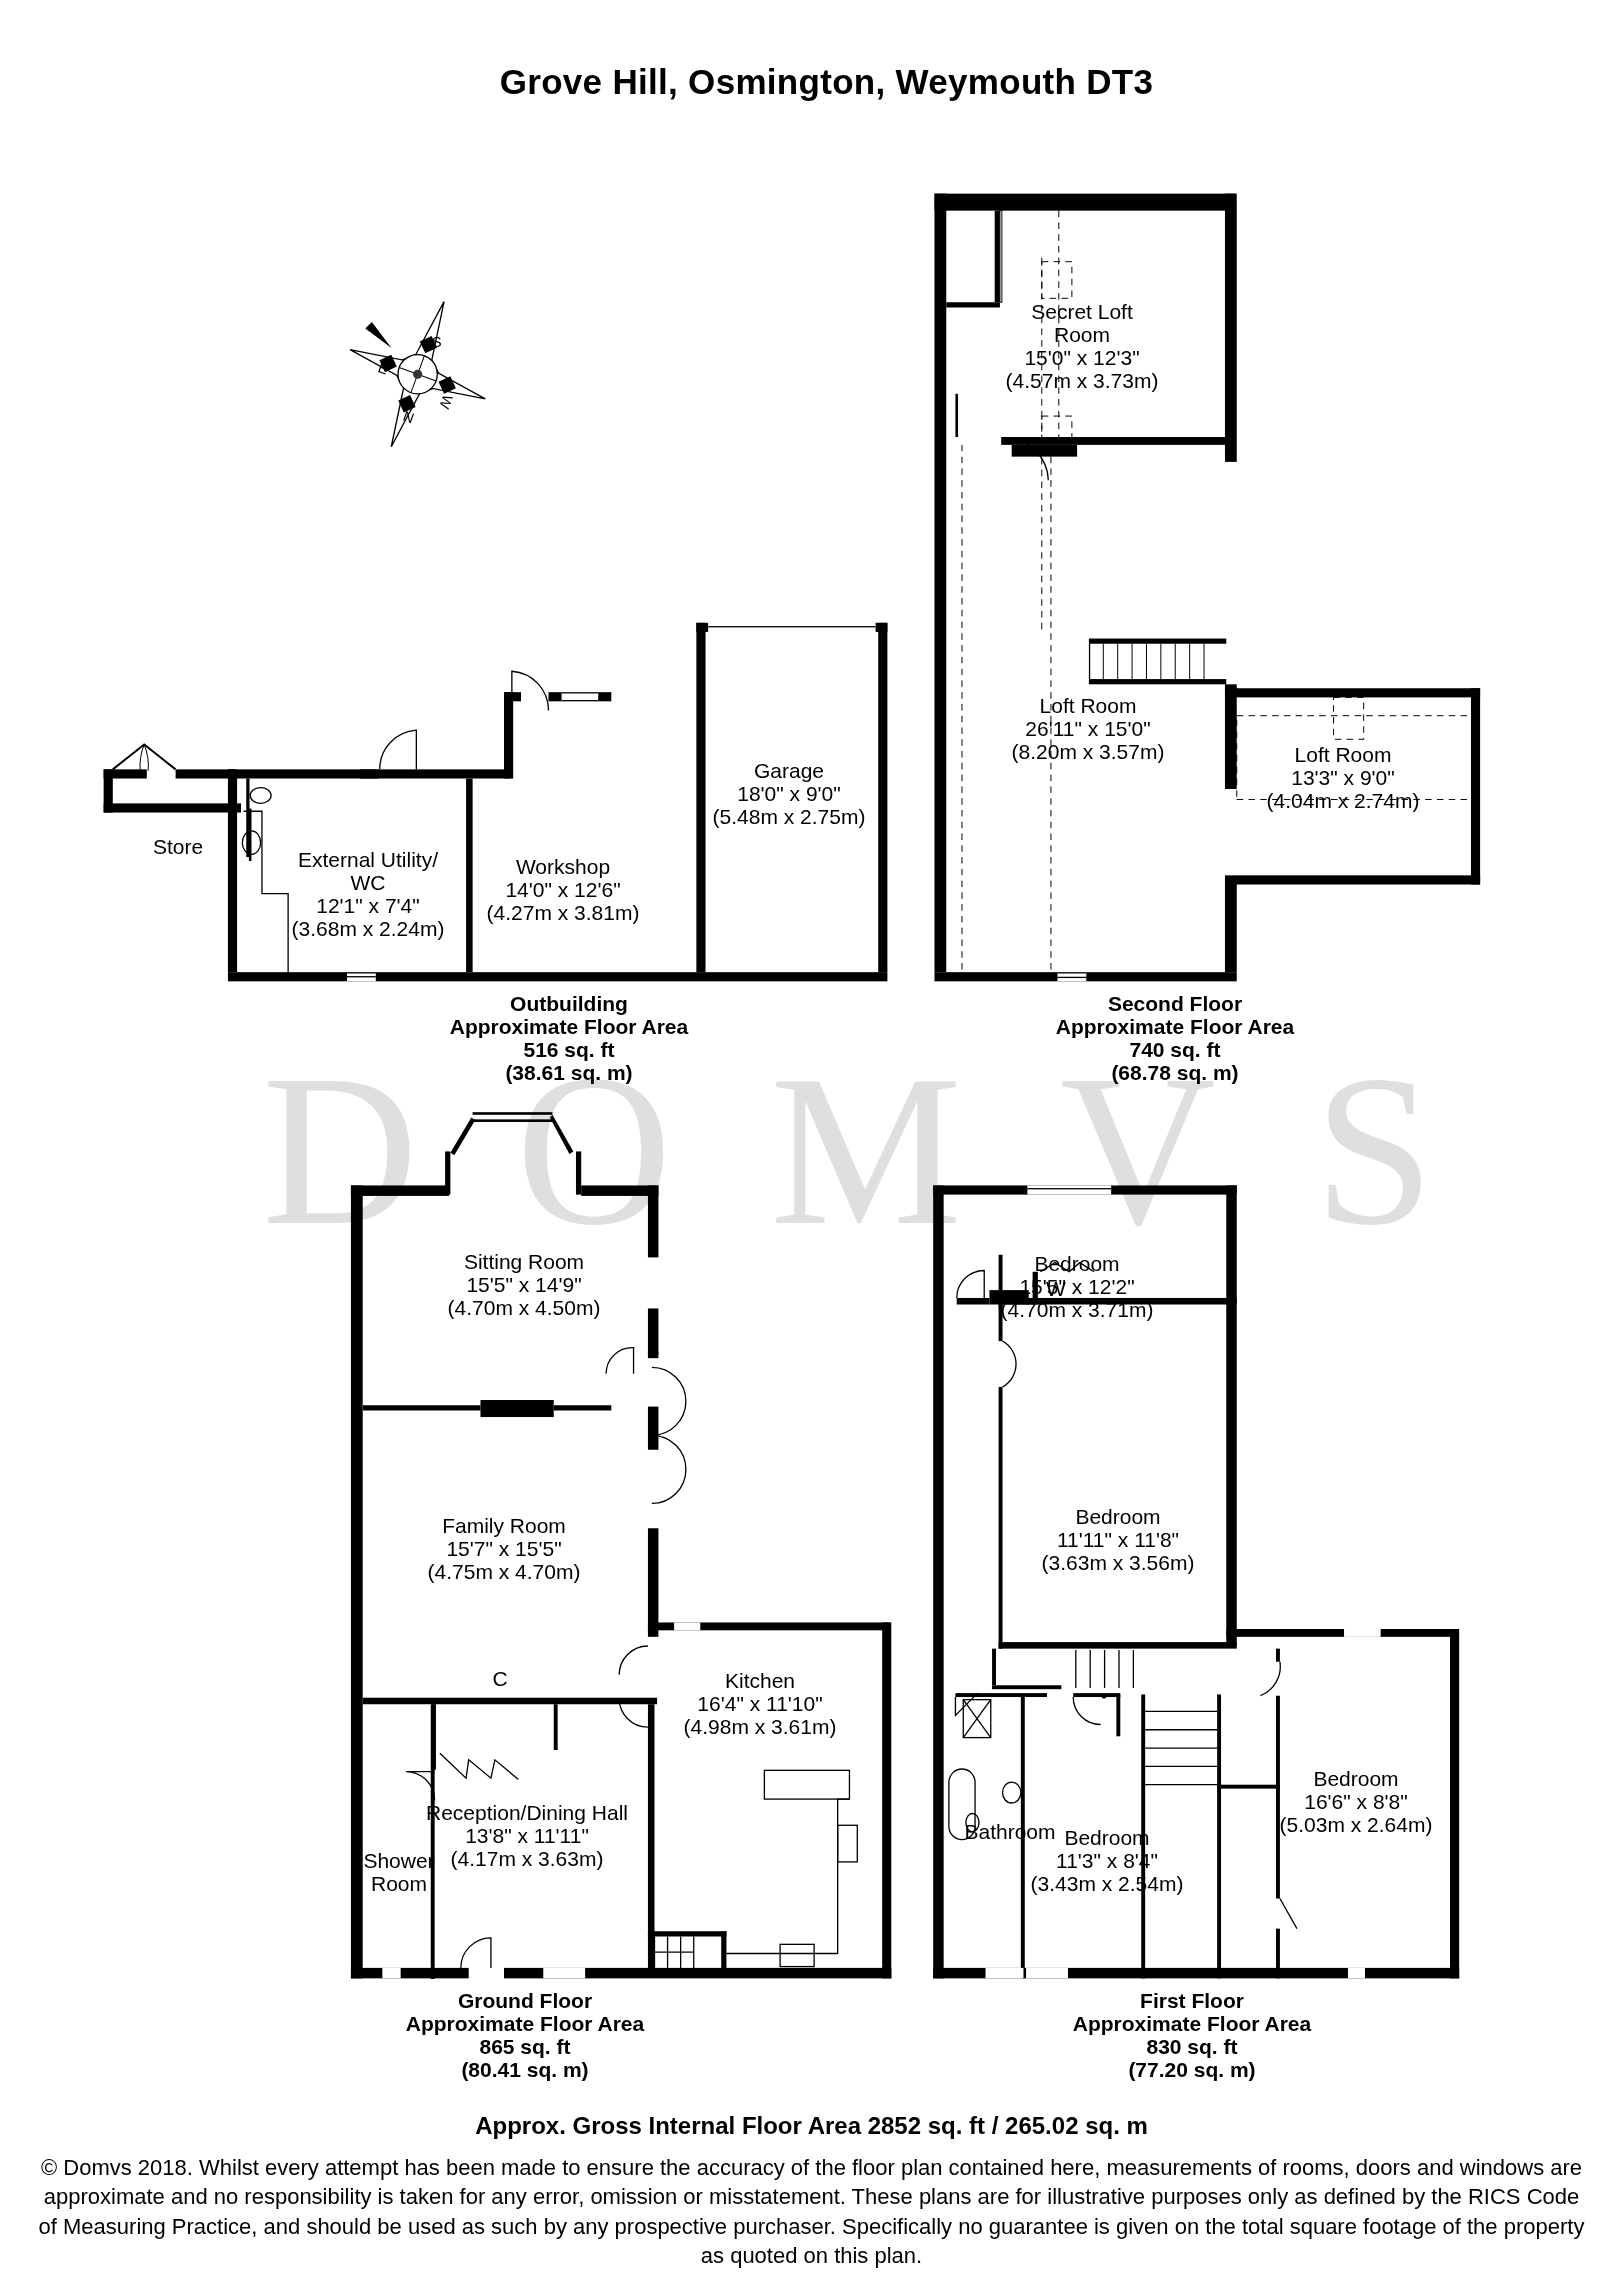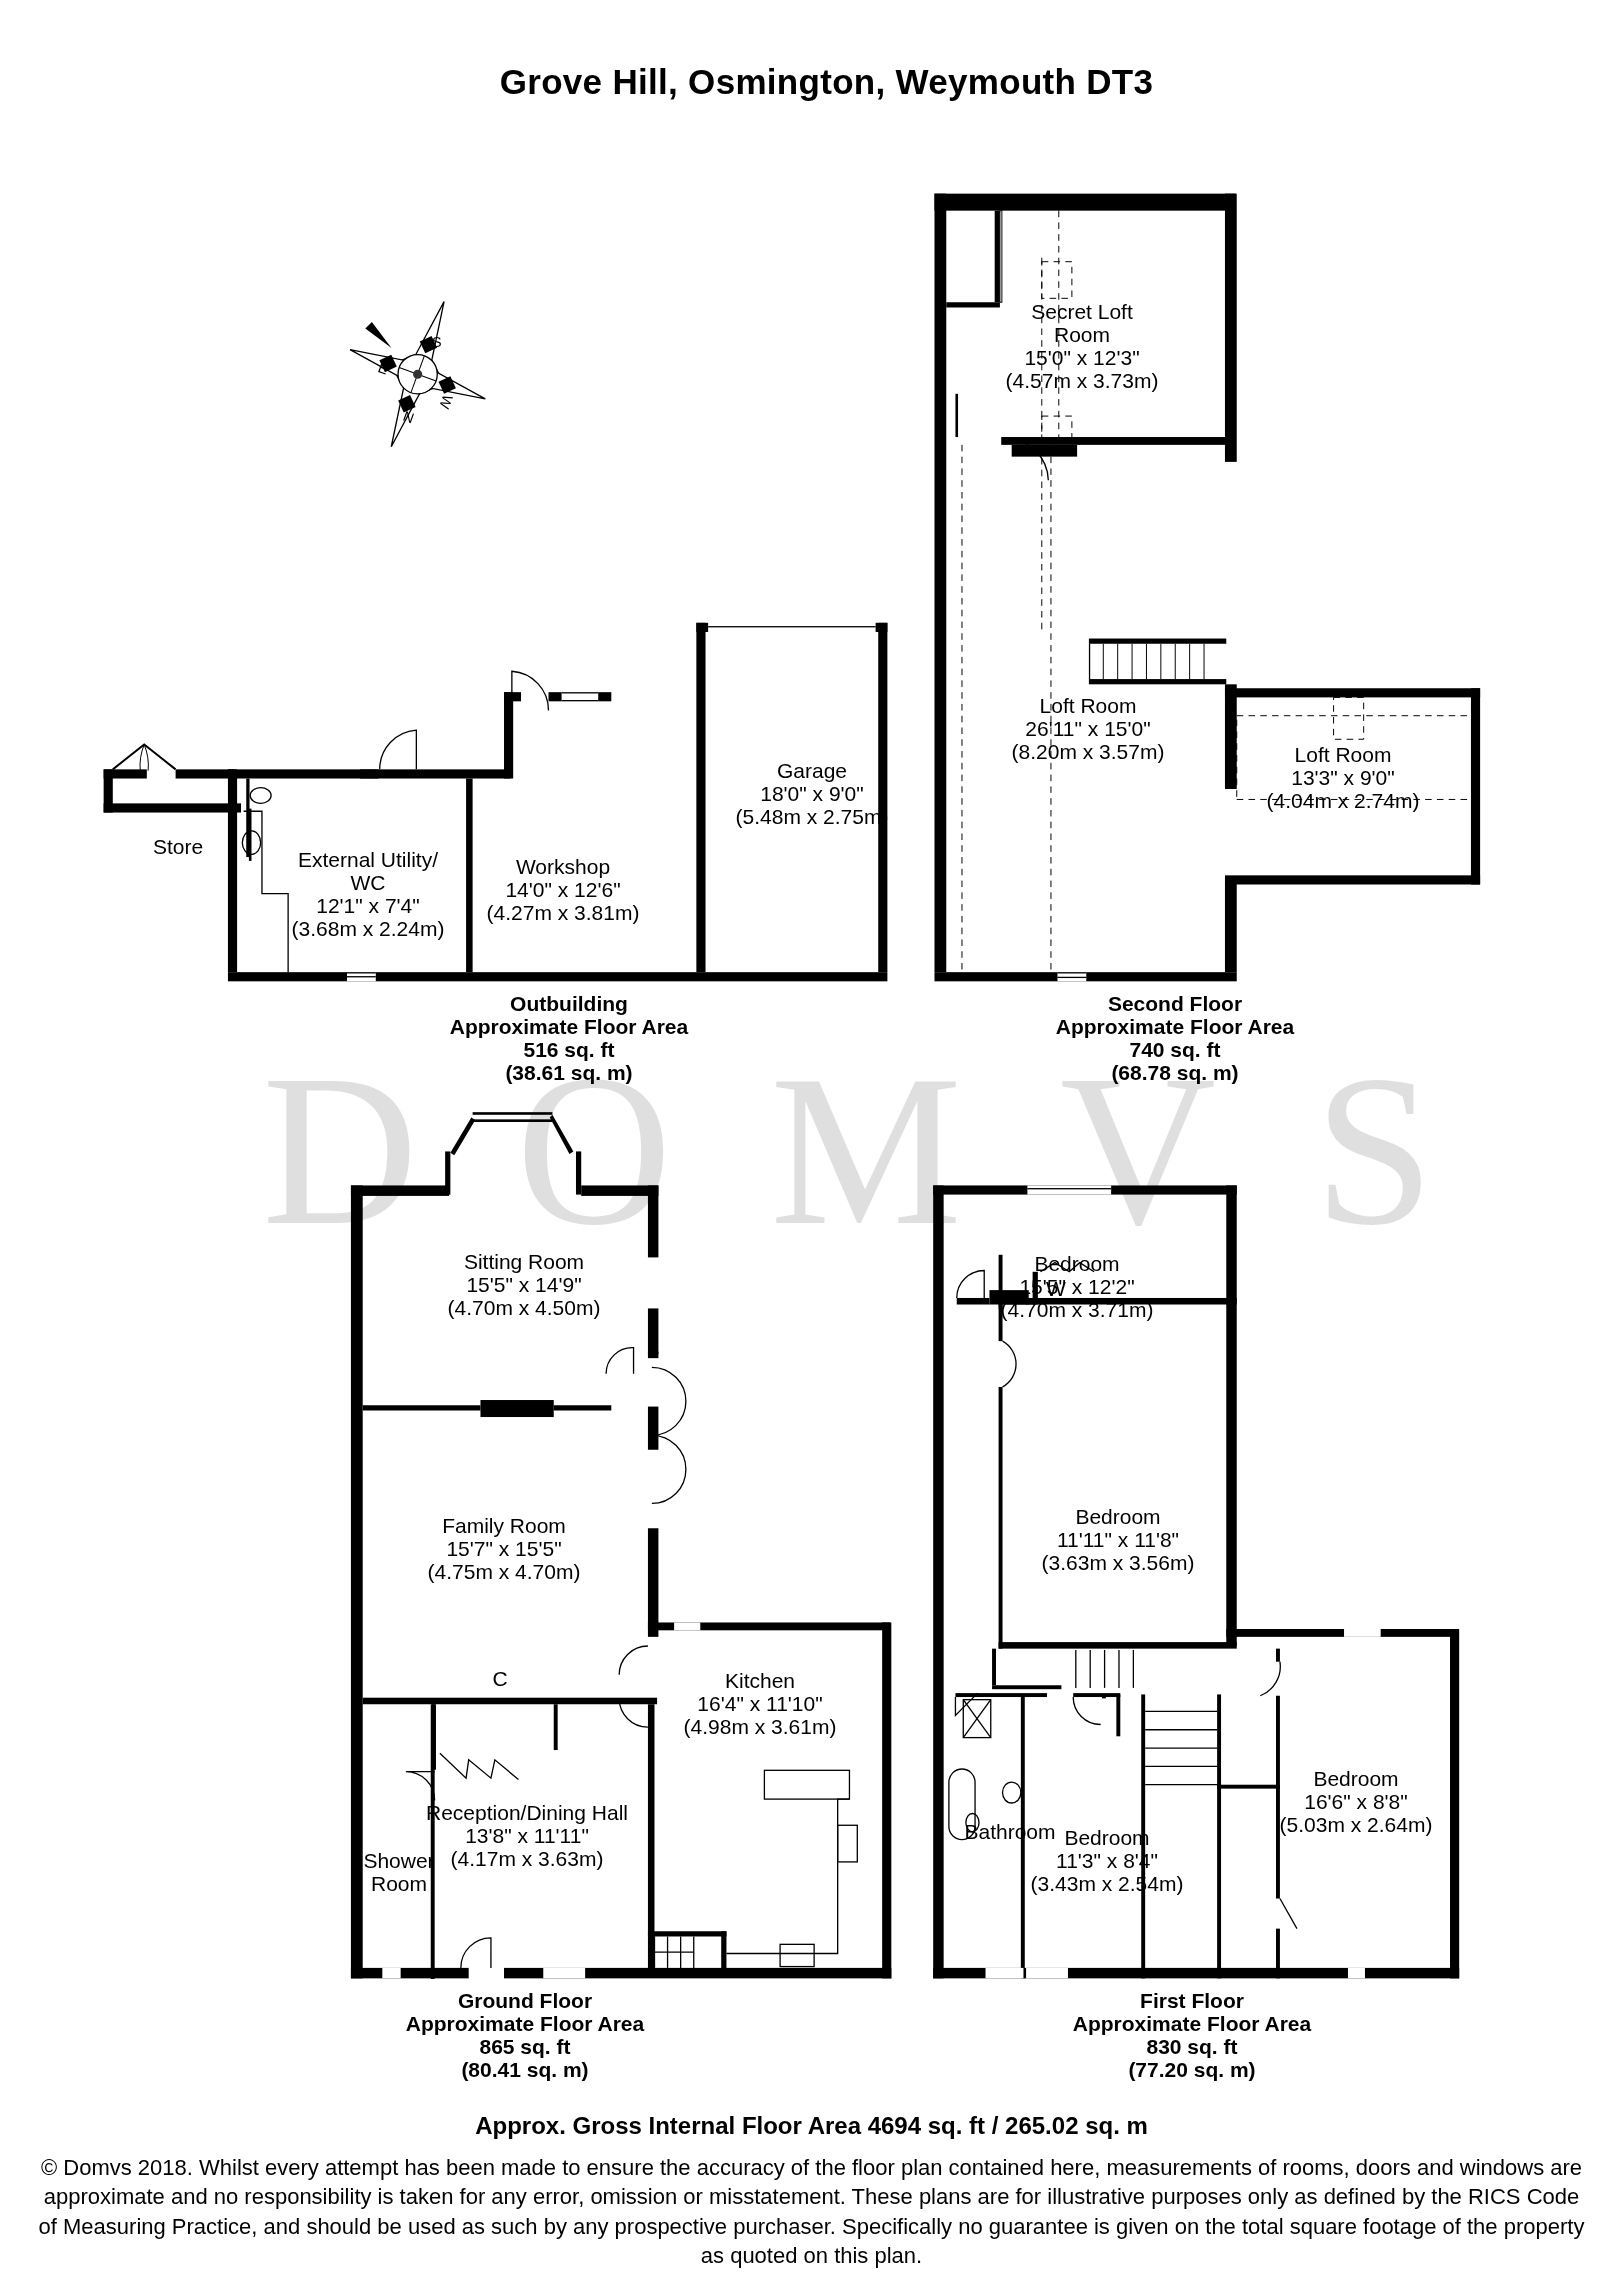--- a/index.html
+++ b/index.html
@@ -267,21 +267,21 @@
   <div>External Utility/</div>
   <div>WC</div>
   <div>12'1" x 7'4"</div>
   <div>(3.68m x 2.24m)</div>
 </div>
 <div class="room-label" style="left:563px; top:855px;">
   <div>Workshop</div>
   <div>14'0" x 12'6"</div>
   <div>(4.27m x 3.81m)</div>
 </div>
-<div class="room-label" style="left:789px; top:759px;margin-left:23px;">
+<div class="room-label" style="left:789px; top:759px;">
   <div>Garage</div>
   <div>18'0" x 9'0"</div>
   <div>(5.48m x 2.75m)</div>
 </div>
 <div class="area-label" style="left:569px; top:992px;">
   <div>Outbuilding</div>
   <div>Approximate Floor Area</div>
   <div>516 sq. ft</div>
   <div>(38.61 sq. m)</div>
 </div>
@@ -369,15 +369,15 @@
   <div>16'6" x 8'8"</div>
   <div>(5.03m x 2.64m)</div>
 </div>
 <div class="area-label" style="left:1192px; top:1989px;">
   <div>First Floor</div>
   <div>Approximate Floor Area</div>
   <div>830 sq. ft</div>
   <div>(77.20 sq. m)</div>
 </div>
 
-<div class="gross">Approx. Gross Internal Floor Area 4694 sq. ft / 265.02 sq. m</div>
+<div class="gross">Approx. Gross Internal Floor Area 2852 sq. ft / 265.02 sq. m</div>
 <div class="disclaimer">© Domvs 2018. Whilst every attempt has been made to ensure the accuracy of the floor plan contained here, measurements of rooms, doors and windows are approximate and no responsibility is taken for any error, omission or misstatement. These plans are for illustrative purposes only as defined by the RICS Code of Measuring Practice, and should be used as such by any prospective purchaser. Specifically no guarantee is given on the total square footage of the property as quoted on this plan.</div>
 
 
 </body></html>

